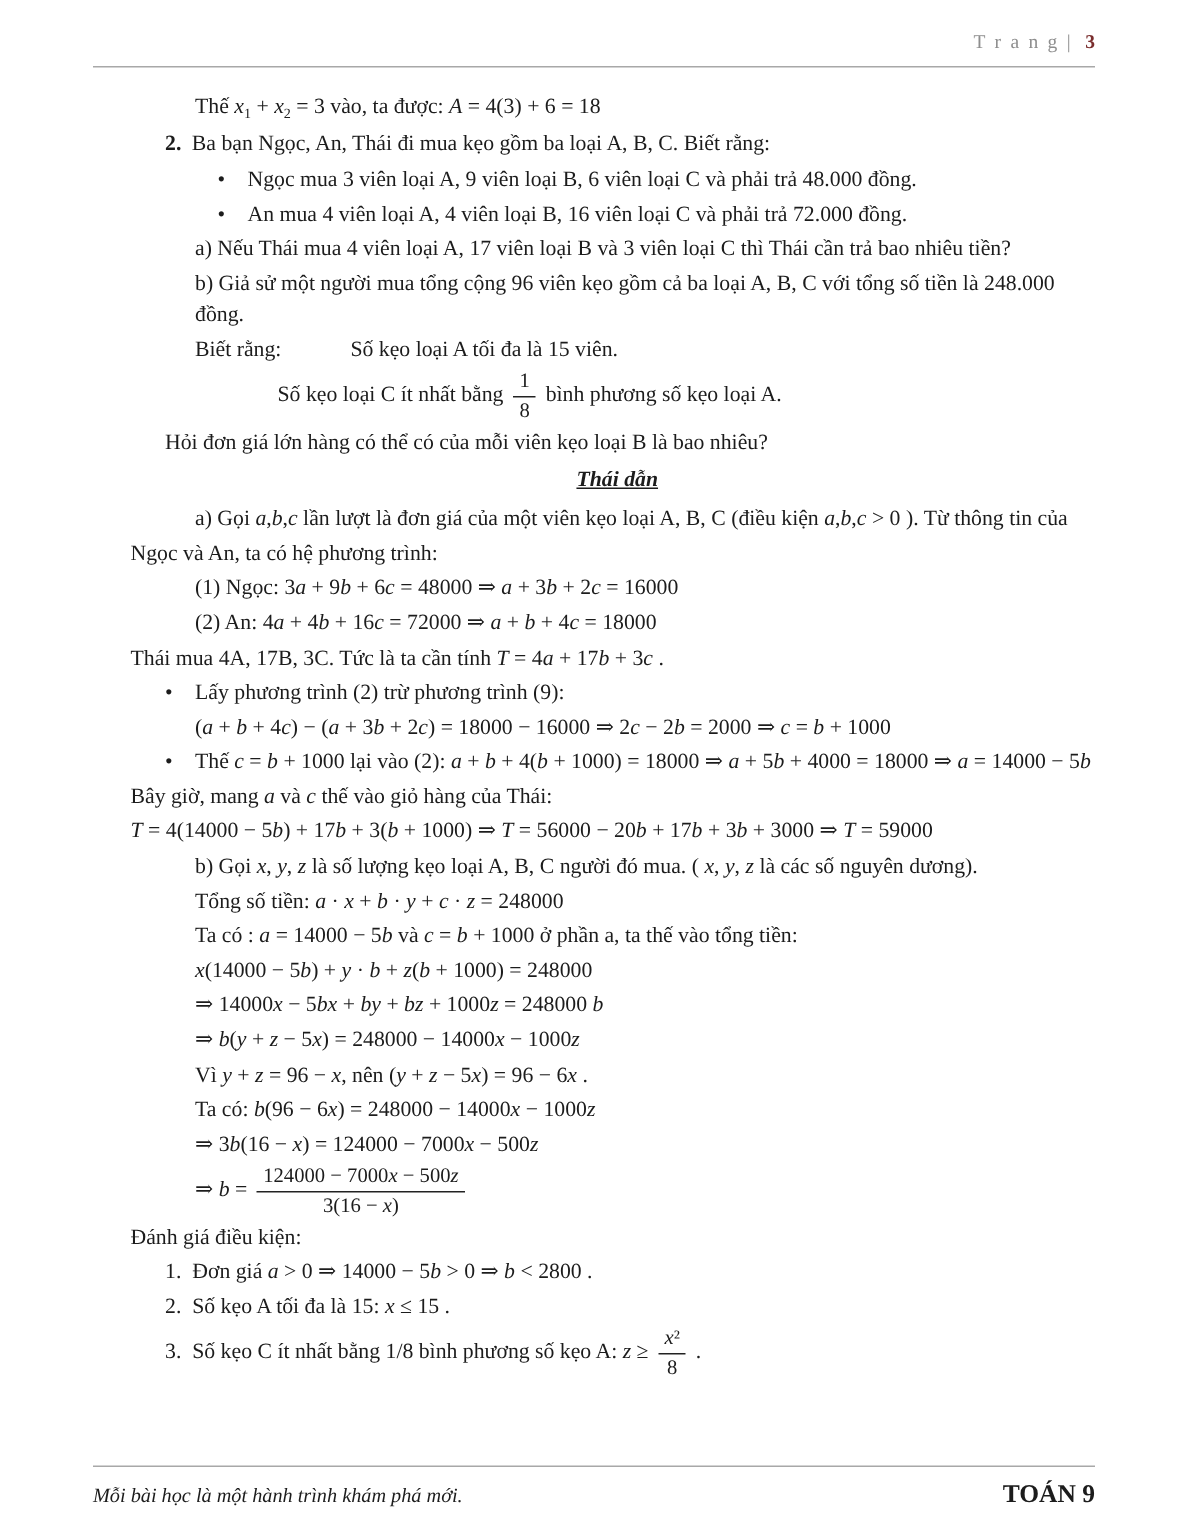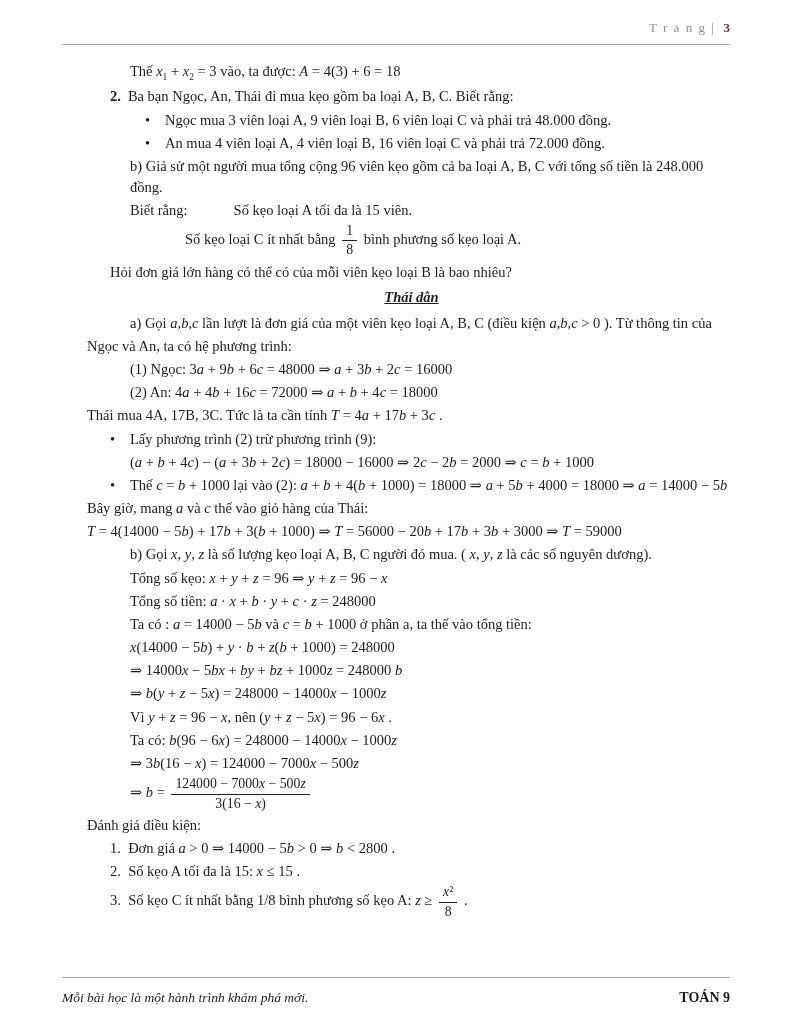--- a/index.html
+++ b/index.html
@@ -35,54 +35,54 @@
   .bold-line .txt { font-weight:normal; }
 
   .frac { display:inline-block; vertical-align:middle; text-align:center; margin:0 3px; font-size:0.95em; }
   .fnum { display:block; padding:0 4px 1px; border-bottom:1.2px solid #222; line-height:1.2; }
   .fden { display:block; padding:1px 4px 0; line-height:1.2; }
 
   .frule { position:absolute; bottom:46px; left:62px; right:62px; border-top:1px solid #a8a8a8; }
   .footer { position:absolute; bottom:18px; left:62px; right:62px;
             display:flex; justify-content:space-between; align-items:baseline;gap:27px; }
   .motto { font-style:italic; font-size:13.5px; }
-  .book { font-weight:bold; font-size:14px; }
+  .book { font-weight:bold; font-size:17px; }
 </style>
 </head>
 <body>
 
 <div class="page">
   <div class="header">
     <span class="ptext">T r a n g  |</span>
     <span class="pnum">3</span>
   </div>
   <div class="hrule"></div>
 
   <div class="content">
       <div class="line ind2"><span class="txt">Thế </span><span class="math"><i>x</i><sub>1</sub> + <i>x</i><sub>2</sub> = 3</span><span class="txt"> vào, ta được: </span><span class="math"><i>A</i> = 4(3) + 6 = 18</span></div>
       <div class="line ind1"><span class="txt bold mk">2.</span><span class="txt">Ba bạn Ngọc, An, Thái đi mua kẹo gồm ba loại A, B, C. Biết rằng:</span></div>
       <div class="line ind3"><span class="bullet">•</span><span class="txt">Ngọc mua 3 viên loại A, 9 viên loại B, 6 viên loại C và phải trả 48.000 đồng.</span></div>
       <div class="line ind3"><span class="bullet">•</span><span class="txt">An mua 4 viên loại A, 4 viên loại B, 16 viên loại C và phải trả 72.000 đồng.</span></div>
+      <div class="line ind2"><span class="txt">a) Nếu Thái mua 4 viên loại A, 17 viên loại B và 3 viên loại C thì Thái cần trả bao nhiêu tiền?</span></div>
       <div class="line ind2"><span class="txt">b) Giả sử một người mua tổng cộng 96 viên kẹo gồm cả ba loại A, B, C với tổng số tiền là 248.000 đồng.</span></div>
       <div class="line ind2"><span class="txt">Biết rằng:</span><span class="tab"></span><span class="txt">Số kẹo loại A tối đa là 15 viên.</span></div>
       <div class="line ind4"><span class="txt">Số kẹo loại C ít nhất bằng </span><span class="frac"><span class="fnum math">1</span><span class="fden math">8</span></span><span class="txt"> bình phương số kẹo loại A.</span></div>
       <div class="line ind1"><span class="txt">Hỏi đơn giá lớn hàng có thể có của mỗi viên kẹo loại B là bao nhiêu?</span></div>
       <div class="line ind0 heading"><span class="txt">Thái dẫn</span></div>
       <div class="line ind2"><span class="txt">a) Gọi </span><span class="math"><i>a</i>,<i>b</i>,<i>c</i></span><span class="txt"> lần lượt là đơn giá của một viên kẹo loại A, B, C (điều kiện </span><span class="math"><i>a</i>,<i>b</i>,<i>c</i> &gt; 0</span><span class="txt"> ). Từ thông tin của</span></div>
       <div class="line ind0"><span class="txt">Ngọc và An, ta có hệ phương trình:</span></div>
       <div class="line ind2"><span class="txt">(1) Ngọc: </span><span class="math">3<i>a</i> + 9<i>b</i> + 6<i>c</i> = 48000 ⇒ <i>a</i> + 3<i>b</i> + 2<i>c</i> = 16000</span></div>
       <div class="line ind2"><span class="txt">(2) An: </span><span class="math">4<i>a</i> + 4<i>b</i> + 16<i>c</i> = 72000 ⇒ <i>a</i> + <i>b</i> + 4<i>c</i> = 18000</span></div>
       <div class="line ind0"><span class="txt">Thái mua 4A, 17B, 3C. Tức là ta cần tính </span><span class="math"><i>T</i> = 4<i>a</i> + 17<i>b</i> + 3<i>c</i></span><span class="txt"> .</span></div>
       <div class="line ind1"><span class="bullet">•</span><span class="txt">Lấy phương trình (2) trừ phương trình (9):</span></div>
       <div class="line ind2"><span class="math">(<i>a</i> + <i>b</i> + 4<i>c</i>) − (<i>a</i> + 3<i>b</i> + 2<i>c</i>) = 18000 − 16000 ⇒ 2<i>c</i> − 2<i>b</i> = 2000 ⇒ <i>c</i> = <i>b</i> + 1000</span></div>
       <div class="line ind1"><span class="bullet">•</span><span class="txt">Thế </span><span class="math"><i>c</i> = <i>b</i> + 1000</span><span class="txt"> lại vào (2): </span><span class="math"><i>a</i> + <i>b</i> + 4(<i>b</i> + 1000) = 18000 ⇒ <i>a</i> + 5<i>b</i> + 4000 = 18000 ⇒ <i>a</i> = 14000 − 5<i>b</i></span></div>
       <div class="line ind0"><span class="txt">Bây giờ, mang </span><span class="math"><i>a</i></span><span class="txt"> và </span><span class="math"><i>c</i></span><span class="txt"> thế vào giỏ hàng của Thái:</span></div>
       <div class="line ind0"><span class="math"><i>T</i> = 4(14000 − 5<i>b</i>) + 17<i>b</i> + 3(<i>b</i> + 1000) ⇒ <i>T</i> = 56000 − 20<i>b</i> + 17<i>b</i> + 3<i>b</i> + 3000 ⇒ <i>T</i> = 59000</span></div>
       <div class="line ind2"><span class="txt">b) Gọi </span><span class="math"><i>x</i>, <i>y</i>, <i>z</i></span><span class="txt"> là số lượng kẹo loại A, B, C người đó mua. ( </span><span class="math"><i>x</i>, <i>y</i>, <i>z</i></span><span class="txt"> là các số nguyên dương).</span></div>
-      <div class="line ind2"><span class="txt">Tổng số kẹo: </span><span class="math"><i>x</i> + <i>y</i> + <i>z</i> = 96 ⇒ <i>y</i> + <i>z</i> = 96 − <i>x</i></span></div>
       <div class="line ind2"><span class="txt">Tổng số tiền: </span><span class="math"><i>a</i> · <i>x</i> + <i>b</i> · <i>y</i> + <i>c</i> · <i>z</i> = 248000</span></div>
       <div class="line ind2"><span class="txt">Ta có : </span><span class="math"><i>a</i> = 14000 − 5<i>b</i></span><span class="txt"> và </span><span class="math"><i>c</i> = <i>b</i> + 1000</span><span class="txt"> ở phần a, ta thế vào tổng tiền:</span></div>
       <div class="line ind2"><span class="math"><i>x</i>(14000 − 5<i>b</i>) + <i>y</i> · <i>b</i> + <i>z</i>(<i>b</i> + 1000) = 248000</span></div>
       <div class="line ind2"><span class="math">⇒ 14000<i>x</i> − 5<i>b</i><i>x</i> + <i>b</i><i>y</i> + <i>b</i><i>z</i> + 1000<i>z</i> = 248000 <i>b</i></span></div>
       <div class="line ind2"><span class="math">⇒ <i>b</i>(<i>y</i> + <i>z</i> − 5<i>x</i>) = 248000 − 14000<i>x</i> − 1000<i>z</i></span></div>
       <div class="line ind2"><span class="txt">Vì </span><span class="math"><i>y</i> + <i>z</i> = 96 − <i>x</i></span><span class="txt">, nên </span><span class="math">(<i>y</i> + <i>z</i> − 5<i>x</i>) = 96 − 6<i>x</i></span><span class="txt"> .</span></div>
       <div class="line ind2"><span class="txt">Ta có: </span><span class="math"><i>b</i>(96 − 6<i>x</i>) = 248000 − 14000<i>x</i> − 1000<i>z</i></span></div>
       <div class="line ind2"><span class="math">⇒ 3<i>b</i>(16 − <i>x</i>) = 124000 − 7000<i>x</i> − 500<i>z</i></span></div>
       <div class="line ind2"><span class="math">⇒ <i>b</i> = </span><span class="frac"><span class="fnum math">124000 − 7000<i>x</i> − 500<i>z</i></span><span class="fden math">3(16 − <i>x</i>)</span></span></div>
       <div class="line ind0 bold-line"><span class="txt">Đánh giá điều kiện:</span></div>

